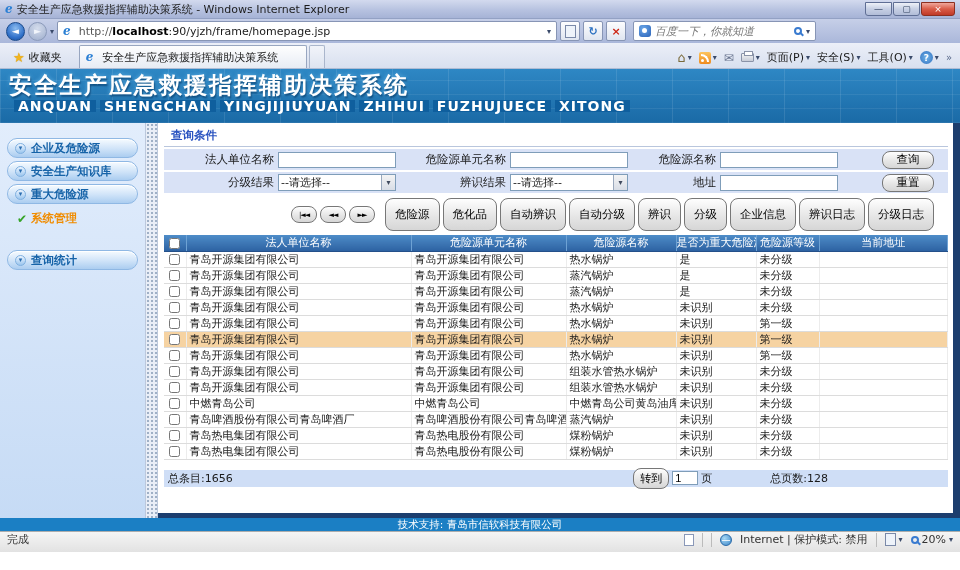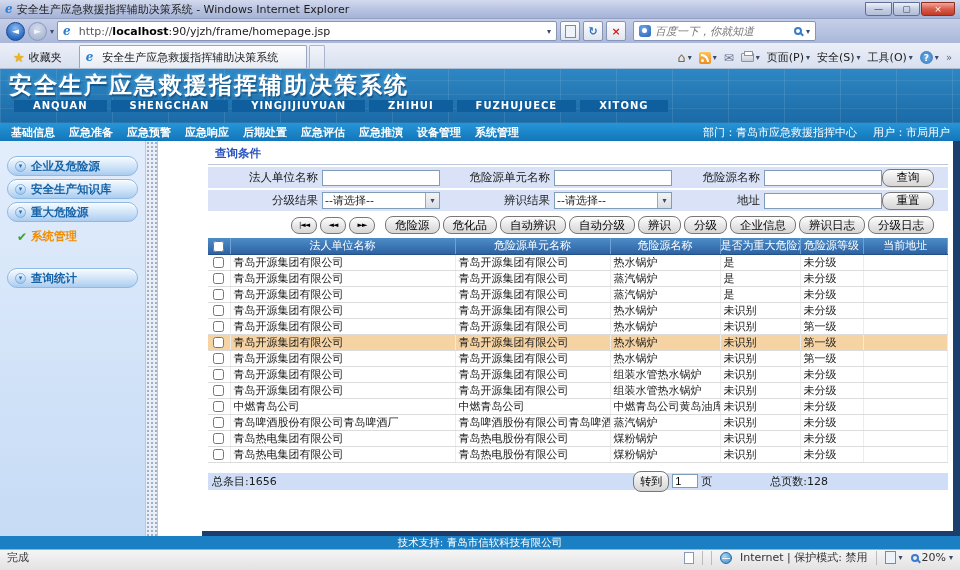--- a/index.html
+++ b/index.html
@@ -73,21 +73,21 @@
 
   
   .banner { height:54px; position:relative; color:#fff;
     background:
       repeating-linear-gradient(90deg, rgba(255,255,255,0.10) 0 1px, transparent 1px 56px),
       repeating-linear-gradient(0deg, rgba(255,255,255,0.07) 0 1px, transparent 1px 14px),
       linear-gradient(#2e87c4,#1a6aa6); }
   .banner-title { position:absolute; left:9px; top:1px; font-size:23px; font-weight:bold; letter-spacing:2px;
     color:#fff; text-shadow:1px 2px 2px #0c4b7e, 0 0 4px #66b8ea; white-space:nowrap; }
   .banner-pinyin { position:absolute; left:14px; top:31px; display:flex; gap:4px; }
-  .banner-pinyin span { background:#0f5f9e; padding:0 19px; font-size:10px; font-weight:bold; letter-spacing:1px; line-height:12px;text-align:right; }
+  .banner-pinyin span { background:#0f5f9e; padding:0 4px; font-size:14px; font-weight:bold; letter-spacing:1px; line-height:12px;text-align:right; }
   .banner-links { position:absolute; right:7px; top:22px; font-size:11px; white-space:nowrap; }
   .banner-links .hlink { cursor:pointer; }
   .banner-links .hsep { opacity:.9; }
 
   
   .navbar { height:18px; background:linear-gradient(#2596d8,#1376ba);
     display:flex; align-items:center; padding:0 4px; color:#fff; }
   .nav-item { padding:0 7px; font-size:11px; font-weight:bold; white-space:nowrap; cursor:pointer; }
   .nav-user { margin-left:auto; display:flex; gap:16px; font-size:11px; padding-right:6px; white-space:nowrap; }
 
@@ -102,40 +102,40 @@
     background:linear-gradient(#ecf5ff,#9cc6ee); border:1px solid #7fb0e0; color:#2a6db0;
     font-size:7px; line-height:9px; text-align:center; }
   .side-link { margin:7px 0 7px 17px; color:#f08c00; font-weight:bold; font-size:11.5px;
     display:flex; align-items:center; gap:4px; cursor:pointer; }
   .check-ic { color:#35a428; font-size:12px; }
   .side-btn.stats { margin-top:24px; }
   .splitter { width:13px; flex:none; background:#e9eef7; border-left:1px solid #bcc8dc; border-right:1px solid #bcc8dc;
     background-image:radial-gradient(#9fb0c6 0.8px, transparent 1px); background-size:4px 4px; }
 
   .content { flex:1; background:#fff; padding:4px 5px 0 6px; position:relative;
-    border-right:7px solid #1c3e6e;margin-left:44px; }
+    border-right:7px solid #1c3e6e; }
   .content::after { content:""; position:absolute; left:0; right:0; bottom:0; height:5px; background:#1c3e6e; }
 
   .query-head { color:#2a53c0; font-weight:bold; font-size:11.5px; padding:1px 0 3px 7px;
     border-bottom:1px solid #b9c6dd; margin-bottom:2px; }
   .form-row { display:flex; align-items:center; background:#d9e2f6; height:21px; margin-bottom:2px; font-size:11.5px; }
   .flabel { width:114px; text-align:right; padding-right:4px; white-space:nowrap; }
   .flabel.short { width:92px; }
   .form-row input[type=text] { width:118px; height:16px; border:1px solid #7f9db9; font-size:11px; padding:0 2px; background:#fff; }
   .fake-select { width:118px; height:17px; border:1px solid #7f9db9; background:#fff;
     display:flex; align-items:center; font-size:11px; padding-left:2px; }
   .fake-select .sel-caret { margin-left:auto; width:14px; height:15px; background:linear-gradient(#f4f4f4,#d8dde6);
     border-left:1px solid #9aa8bc; font-size:8px; color:#404a5e; text-align:center; line-height:15px; }
   .btn { background:linear-gradient(#fefefe,#e6e6e6 55%,#d6d6d6); border:1px solid #777;
     border-radius:8px; font-size:11.5px; font-family:inherit; cursor:pointer; }
   .q-btn { width:52px; height:18px; margin-left:auto; margin-right:14px; }
 
   .toolbar { display:flex; justify-content:flex-end; align-items:center; gap:3px; margin:5px 14px 4px 0; }
   .pg-btn { width:26px; height:17px; font-size:7px; letter-spacing:-1px; padding:0; }
-  .tool-btn { height:18px; padding:0 9px; }
+  .tool-btn { height:33px; padding:0 9px; }
   .tool-gap { width:4px; }
 
   table.grid { width:100%; border-collapse:collapse; font-size:11px; table-layout:fixed; }
   table.grid th { height:16px; background:linear-gradient(#4e8cc8,#2d62a2); color:#fff; font-weight:normal;
     border-right:1px solid #6ea2d4; border-bottom:1px solid #24508a; white-space:nowrap; overflow:hidden; }
   table.grid td { height:16px; border-bottom:1px solid #dcdcdc; border-right:1px solid #ececec;
     padding:0 3px; white-space:nowrap; overflow:hidden; }
   table.grid td.col-check, table.grid th.col-check { text-align:center; padding:0; }
   table.grid input[type=checkbox] { width:11px; height:11px; vertical-align:middle; }
   tr.hl td { background:#f6d3a2; }
@@ -252,35 +252,20 @@
     <div class="banner-pinyin">
         <span>ANQUAN</span>
         <span>SHENGCHAN</span>
         <span>YINGJIJIUYUAN</span>
         <span>ZHIHUI</span>
         <span>FUZHUJUECE</span>
         <span>XITONG</span>
       </div>
   </div>
 
-  <div class="navbar">
-    <div class="nav-item">基础信息</div>
-      <div class="nav-item">应急准备</div>
-      <div class="nav-item">应急预警</div>
-      <div class="nav-item">应急响应</div>
-      <div class="nav-item">后期处置</div>
-      <div class="nav-item">应急评估</div>
-      <div class="nav-item">应急推演</div>
-      <div class="nav-item">设备管理</div>
-      <div class="nav-item">系统管理</div>
-      <span class="nav-user">
-      <span>部门：青岛市应急救援指挥中心</span>
-      <span>用户：市局用户</span>
-    </span>
-  </div>
 
   <div class="pagebody">
     <div class="sidebar">
       <div>
           <div class="side-btn">
             <span class="side-icon">▾</span>
             <span>企业及危险源</span>
           </div>
           <div class="side-btn">
             <span class="side-icon">▾</span>

